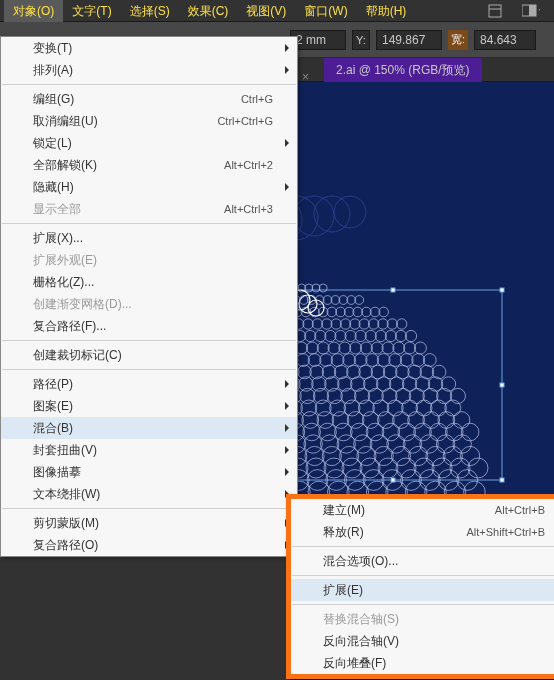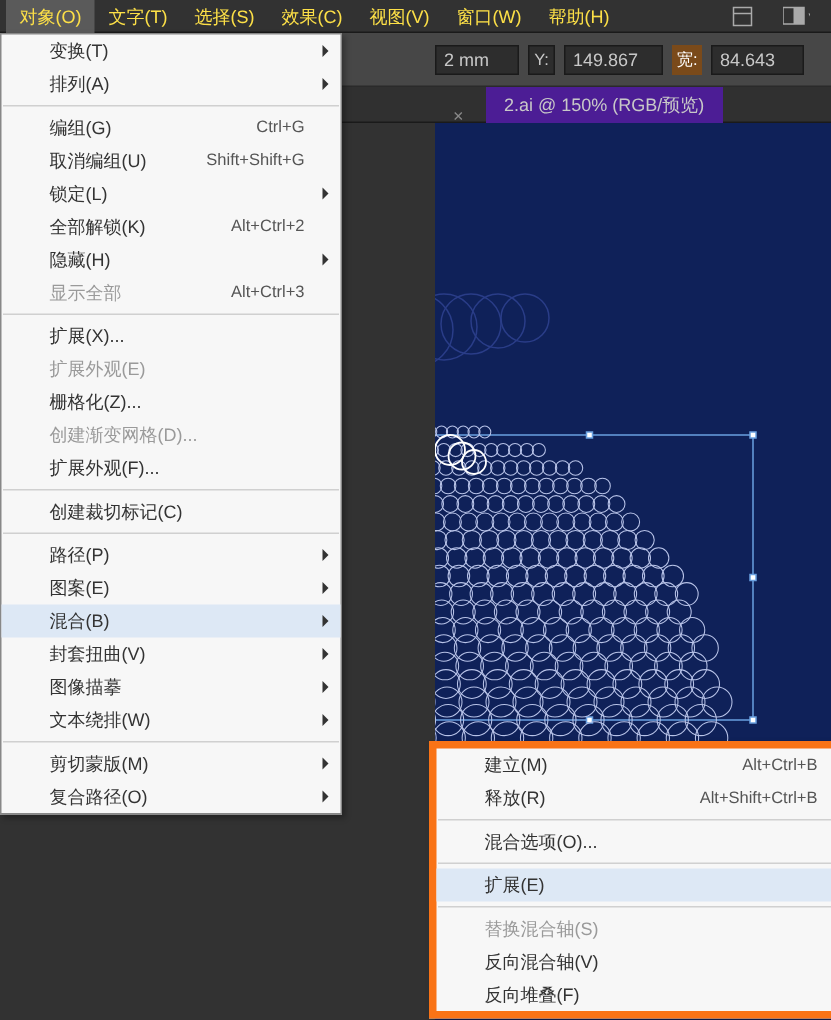--- a/index.html
+++ b/index.html
@@ -12,21 +12,21 @@
 .toolbar{height:36px;background:#474747;display:flex;align-items:center;padding-left:290px;color:#c8c8c8;gap:6px;border-bottom:1px solid #2a2a2a}
 .inpwrap{display:flex;align-items:center;background:#2d2d2d;border:1px solid #1a1a1a;height:20px;padding:0 5px;color:#c8c8c8;font-size:11px}
 .xylabel{background:#2d2d2d;color:#c8c8c8;width:18px;height:20px;display:flex;align-items:center;justify-content:center;font-size:11px;border:1px solid #1a1a1a}
 .wh{background:#7a4a1a;color:#fff;width:20px;height:20px;display:flex;align-items:center;justify-content:center;font-size:11px}
 .tabbar{height:24px;background:#303030;display:flex;align-items:center;color:#8a8a8a;border-bottom:1px solid #1a1a1a;padding-left:290px}
 .tab{padding:0 12px;height:24px;line-height:24px;display:flex;align-items:center;gap:6px;font-size:11px}
 .tab.active{background:#4c1d95;color:#c8c8c8}
 .tabclose{width:10px;height:10px;color:#888}
 .canvas{position:absolute;left:290px;top:82px;right:0;bottom:0;background:#0f2159;overflow:hidden}
 .canvas svg{position:absolute;top:0;left:0}
-.ddmenu{position:absolute;top:22px;left:0;width:228px;background:#f7f7f7;border:1px solid #888;box-shadow:2px 2px 4px rgba(0,0,0,0.3);z-index:10}
+.ddmenu{position:absolute;top:36px;left:0;width:298px;background:#f7f7f7;border:1px solid #888;box-shadow:2px 2px 4px rgba(0,0,0,0.3);z-index:10}
 .sep{height:1px;background:#d0d0d0;margin:3px 1px}
 .mrow{display:flex;align-items:center;height:22px;padding:0 24px 0 32px;color:#333;cursor:default;position:relative}
 .mrow.dis{color:#9a9a9a}
 .mrow.hot{background:#dde8f5}
 .mrow .sc{margin-left:auto;font-size:11px;color:#555}
 .mrow .ar{position:absolute;right:8px;top:50%;transform:translateY(-50%);width:0;height:0;border-left:4px solid #333;border-top:4px solid transparent;border-bottom:4px solid transparent}
 .submenu{position:absolute;top:494px;left:286px;width:288px;background:#f7f7f7;border:5px solid #f97316;box-shadow:2px 2px 4px rgba(0,0,0,0.3);z-index:11}
 </style>
 </head>
 <body>
@@ -337,21 +337,21 @@
       <span>排列(A)</span>
       <span class="ar"></span>
     </div>
     <div class="sep"></div>
     <div class="mrow">
       <span>编组(G)</span>
       <span class="sc">Ctrl+G</span>
     </div>
     <div class="mrow">
       <span>取消编组(U)</span>
-      <span class="sc">Shift+Shift+G</span>
+      <span class="sc">Ctrl+Ctrl+G</span>
     </div>
     <div class="mrow">
       <span>锁定(L)</span>
       <span class="ar"></span>
     </div>
     <div class="mrow">
       <span>全部解锁(K)</span>
       <span class="sc">Alt+Ctrl+2</span>
     </div>
     <div class="mrow">
@@ -369,21 +369,21 @@
     <div class="mrow dis">
       <span>扩展外观(E)</span>
     </div>
     <div class="mrow">
       <span>栅格化(Z)...</span>
     </div>
     <div class="mrow dis">
       <span>创建渐变网格(D)...</span>
     </div>
     <div class="mrow">
-      <span>扩展外观(F)...</span>
+      <span>复合路径(F)...</span>
     </div>
     <div class="sep"></div>
     <div class="mrow">
       <span>创建裁切标记(C)</span>
     </div>
     <div class="sep"></div>
     <div class="mrow">
       <span>路径(P)</span>
       <span class="ar"></span>
     </div>

